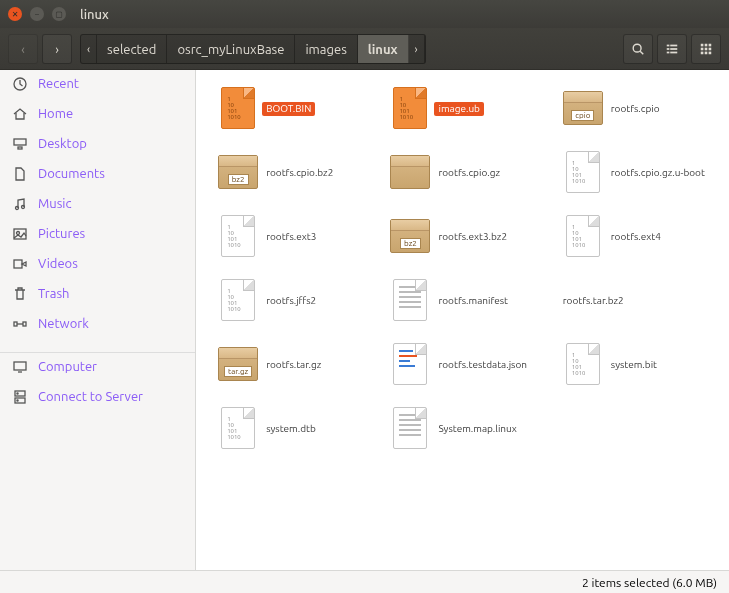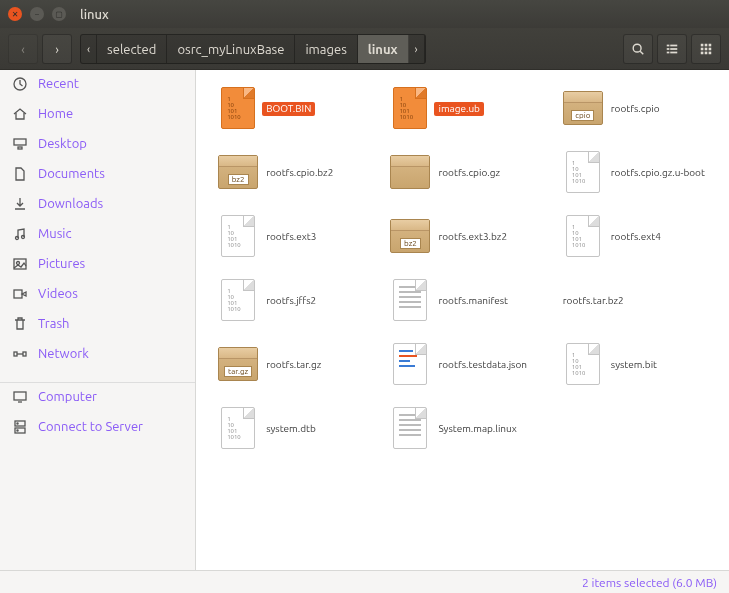--- a/index.html
+++ b/index.html
@@ -200,21 +200,21 @@
   
   .statusbar {
     height: 23px;
     background: #f6f5f4;
     border-top: 1px solid #d8d8d6;
     display: flex;
     align-items: center;
     justify-content: flex-end;
     padding: 0 12px;
     font-size: 12px;
-    color: #8b5cf6;
+    color: #000000;
   }
 
   svg { display:block; }
 </style>
 </head>
 <body>
 
 <div class="titlebar">
   <div class="win-btn win-close">✕</div>
   <div class="win-btn win-min">–</div>
@@ -302,28 +302,20 @@
         <span class="icon">
           <svg width="16" height="16" viewBox="0 0 16 16" fill="none" stroke="#555" stroke-width="1.3">
             <path d="M4 2h5l3 3v9H4z"></path>
           </svg>
         </span>
         <span>Documents</span>
       </div>
       <div class="side-item">
         <span class="icon">
           <svg width="16" height="16" viewBox="0 0 16 16" fill="none" stroke="#555" stroke-width="1.3">
-            <path d="M8 2v8M5 7l3 3 3-3M3 13h10"></path>
-          </svg>
-        </span>
-        <span>Downloads</span>
-      </div>
-      <div class="side-item">
-        <span class="icon">
-          <svg width="16" height="16" viewBox="0 0 16 16" fill="none" stroke="#555" stroke-width="1.3">
             <path d="M6 12V4l6-1v8"></path>
             <circle cx="5" cy="12" r="1.5"></circle>
             <circle cx="11" cy="11" r="1.5"></circle>
           </svg>
         </span>
         <span>Music</span>
       </div>
       <div class="side-item">
         <span class="icon">
           <svg width="16" height="16" viewBox="0 0 16 16" fill="none" stroke="#555" stroke-width="1.3">

